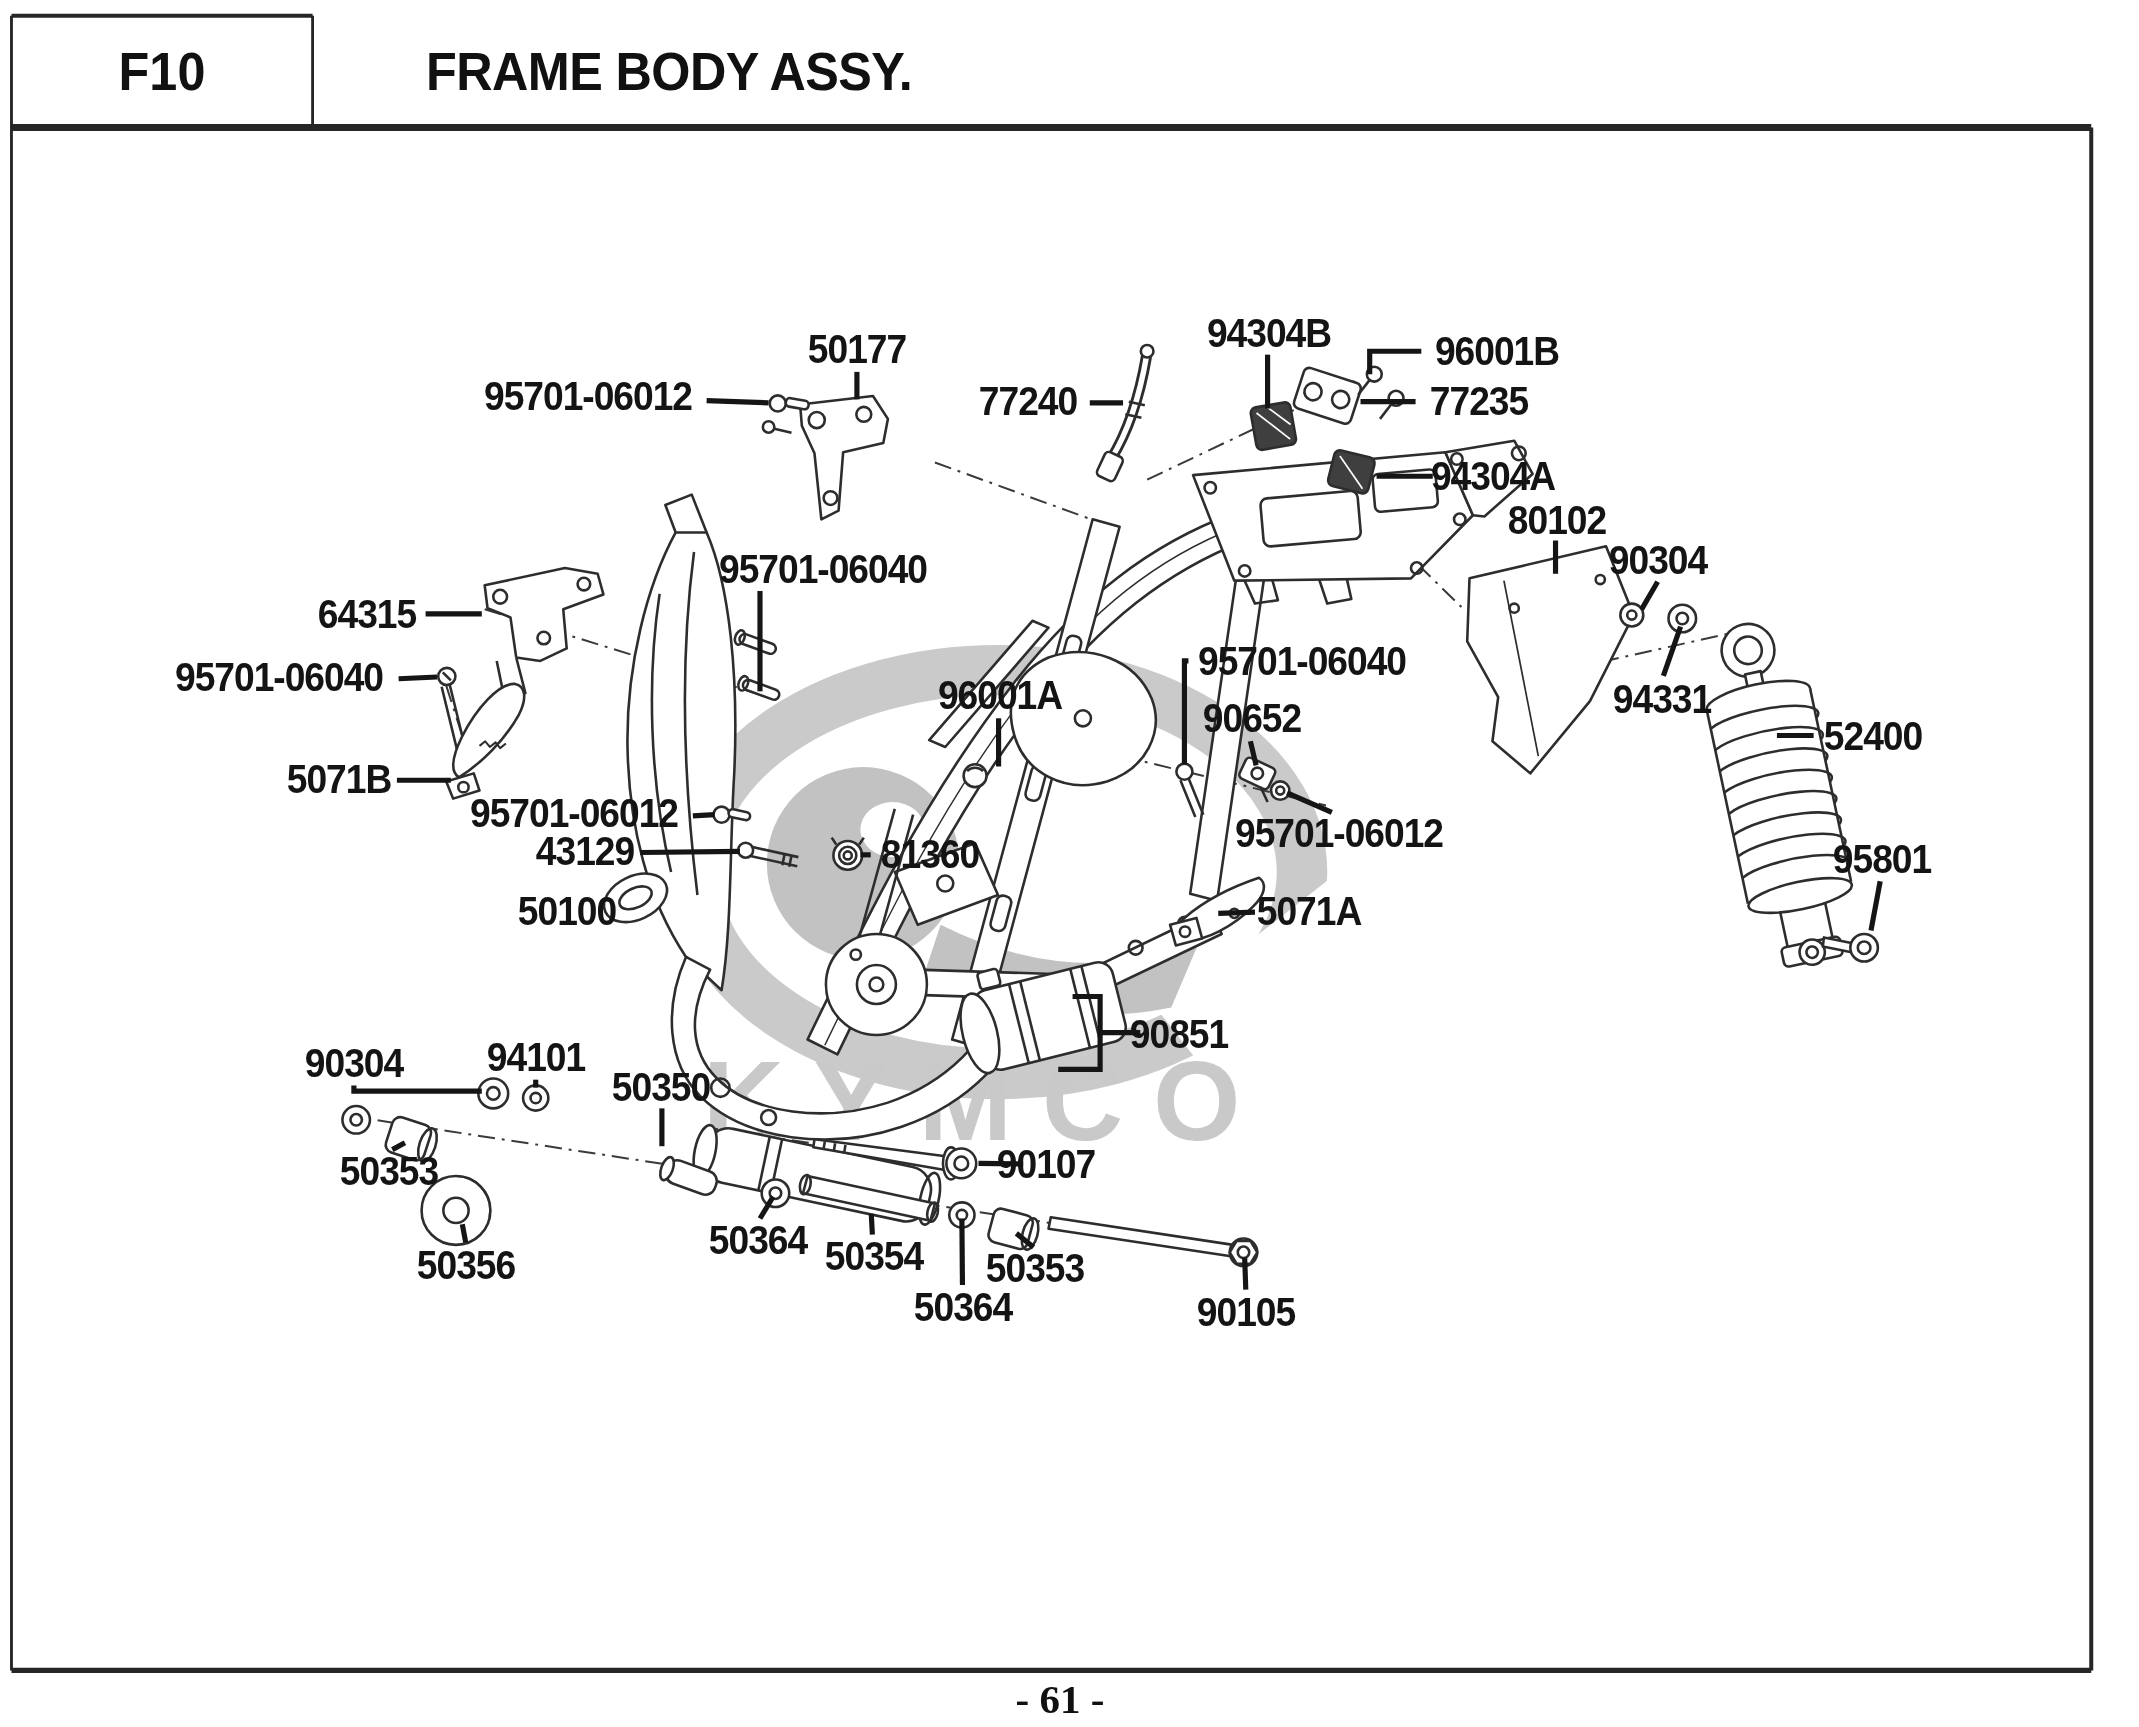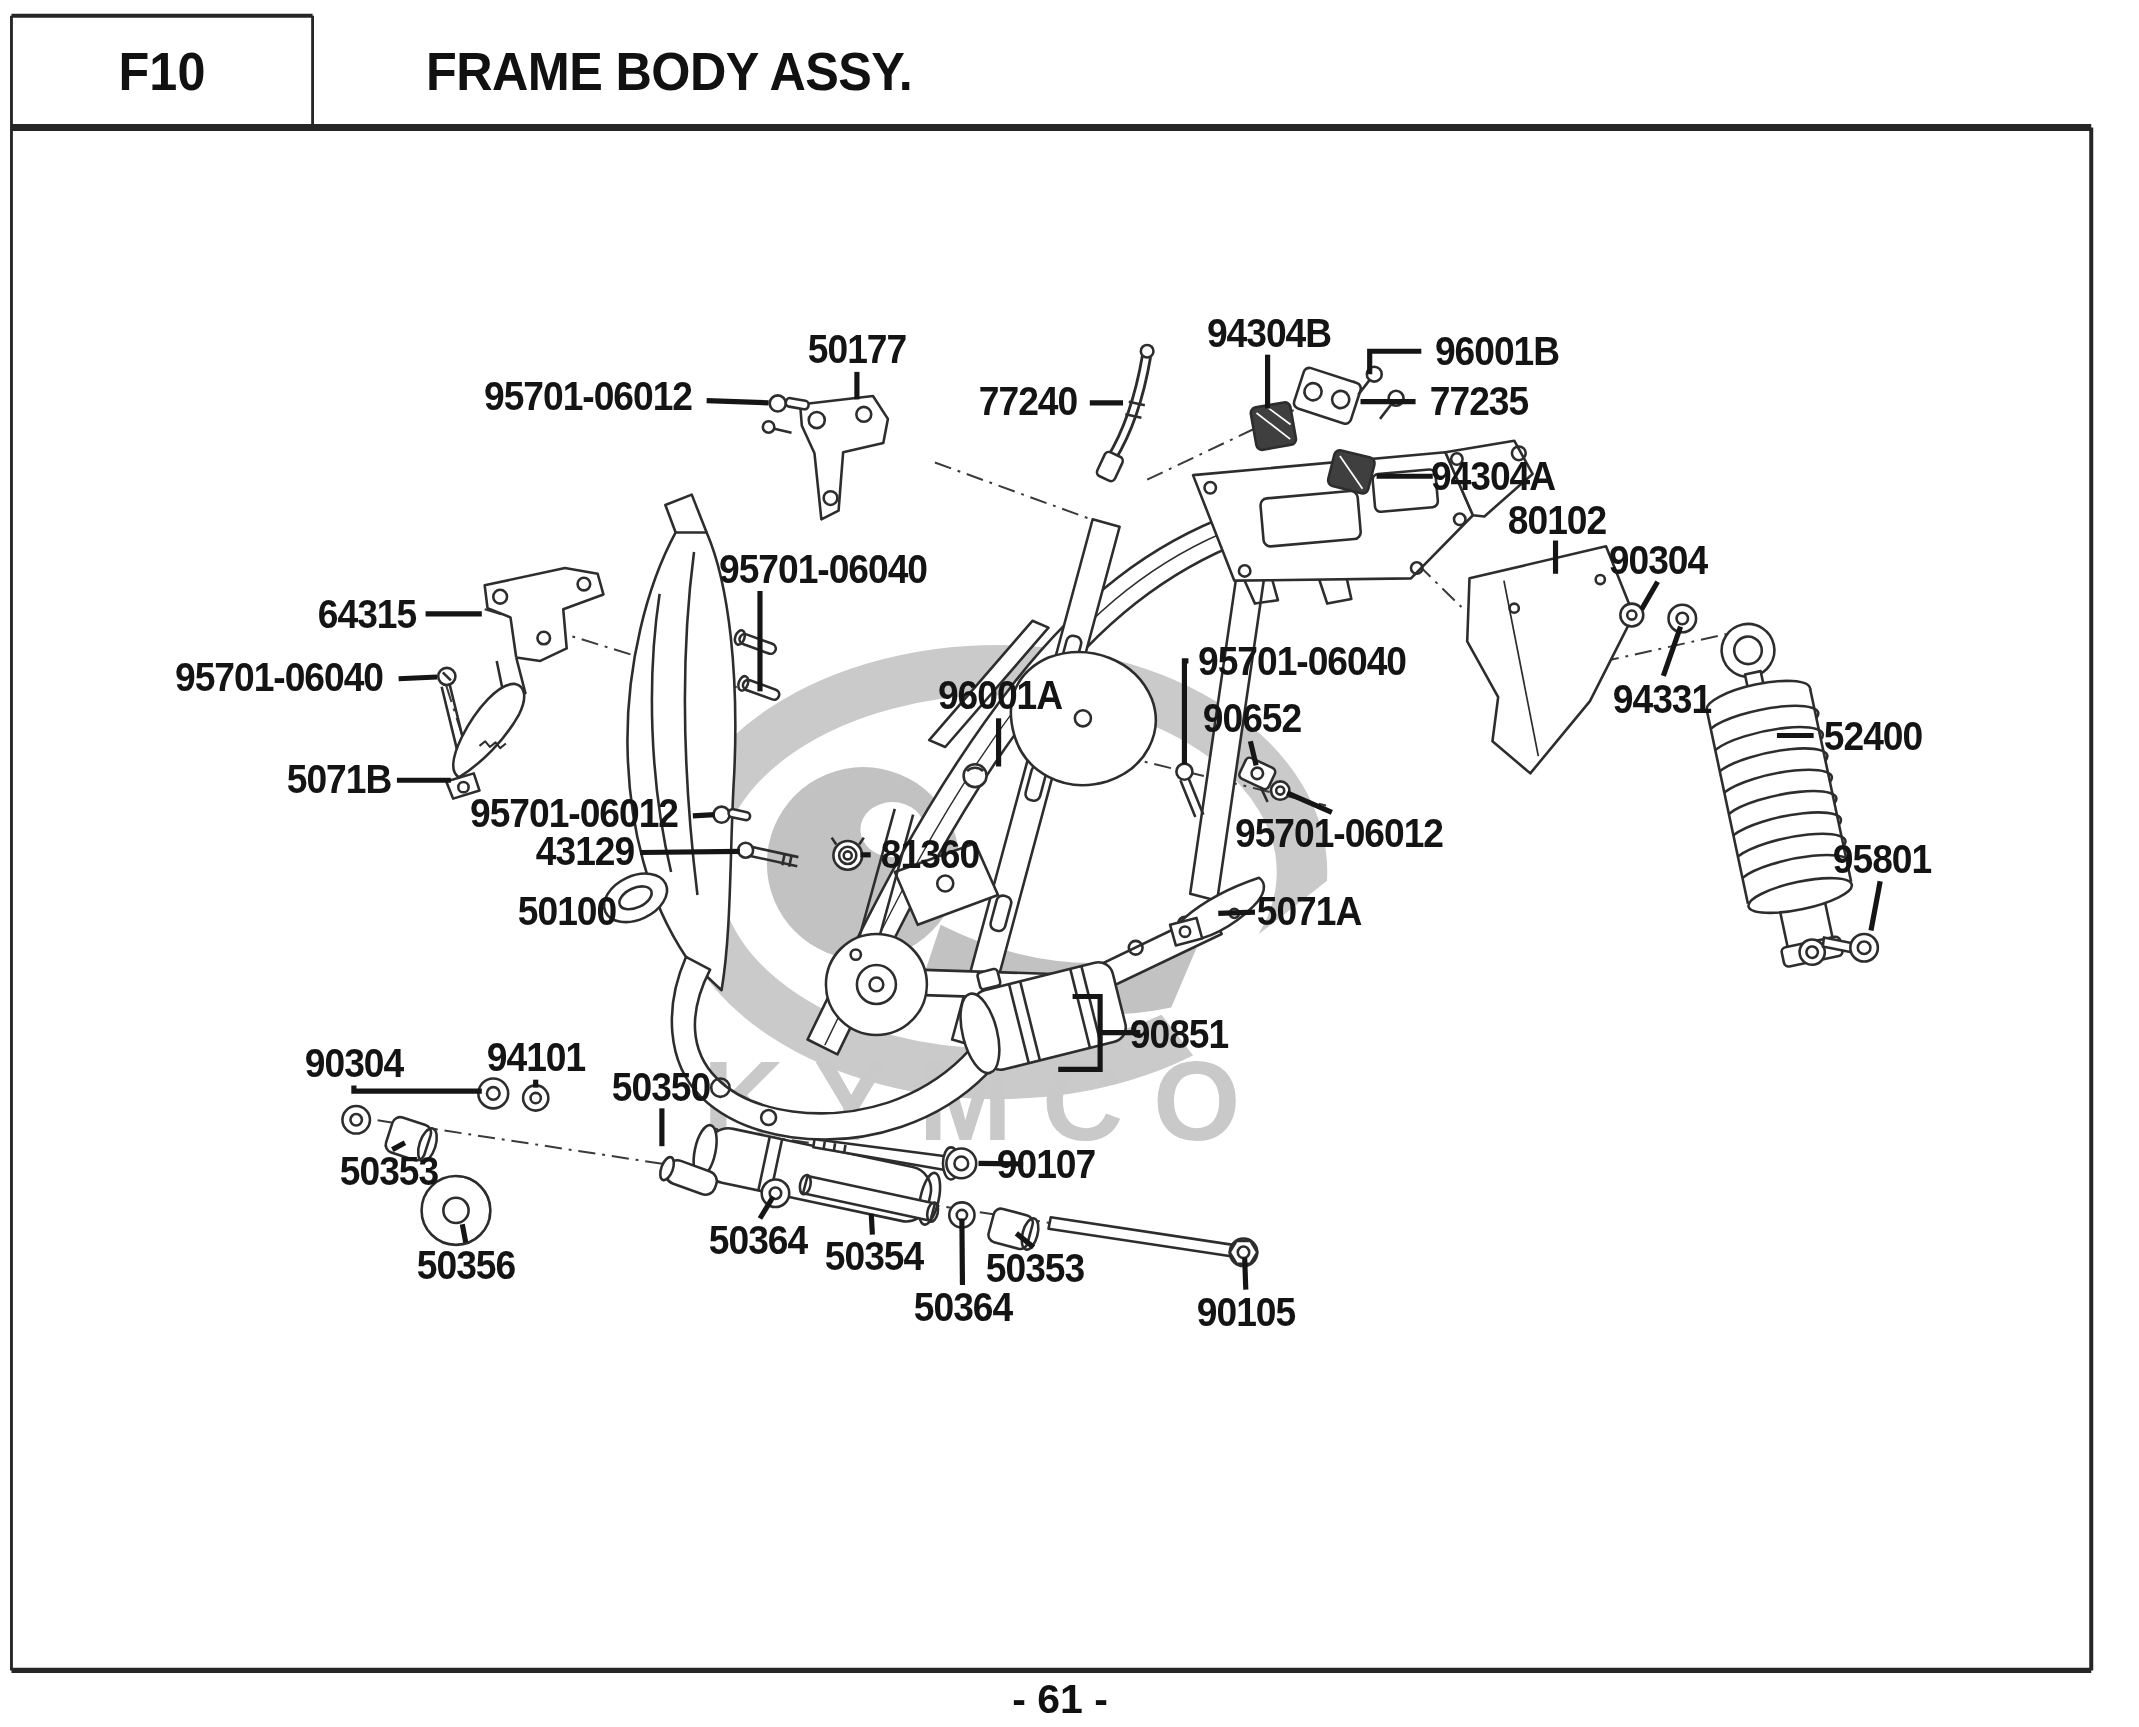--- a/index.html
+++ b/index.html
@@ -9,21 +9,21 @@
   .art line,.art path,.art circle,.art ellipse,.art rect,.art polyline{vector-effect:none;}
   .part-label{position:absolute;transform:translate(-50%,-50%) scaleX(.93);
               font-weight:bold;font-size:40px;letter-spacing:-1.1px;color:#141414;
               white-space:nowrap;z-index:5;}
   .hdr-code{position:absolute;left:162px;top:71px;transform:translate(-50%,-50%) scaleX(.95);
             font-weight:bold;font-size:53px;color:#111;z-index:5;}
   .hdr-title{position:absolute;left:426px;top:71px;transform:translateY(-50%) scaleX(.95);
              transform-origin:left center;font-weight:bold;font-size:53px;color:#111;
              letter-spacing:-0.6px;white-space:nowrap;z-index:5;}
   .page-num{position:absolute;left:1060px;top:1699px;transform:translate(-50%,-50%);
-            font-weight:bold;font-size:41px;color:#111;z-index:5;}
+            font-weight:bold;font-size:41px;color:#111;z-index:5;font-family:Liberation Serif, serif;}
 </style>
 </head>
 <body>
 
 <div class="stage">
 
 <svg class="art" width="2140" height="1728" viewBox="0 0 3731 3012">
 
   <g>
     <ellipse cx="1740" cy="1520" rx="530" ry="352" fill="none" stroke="#cacaca" stroke-width="88"></ellipse>

